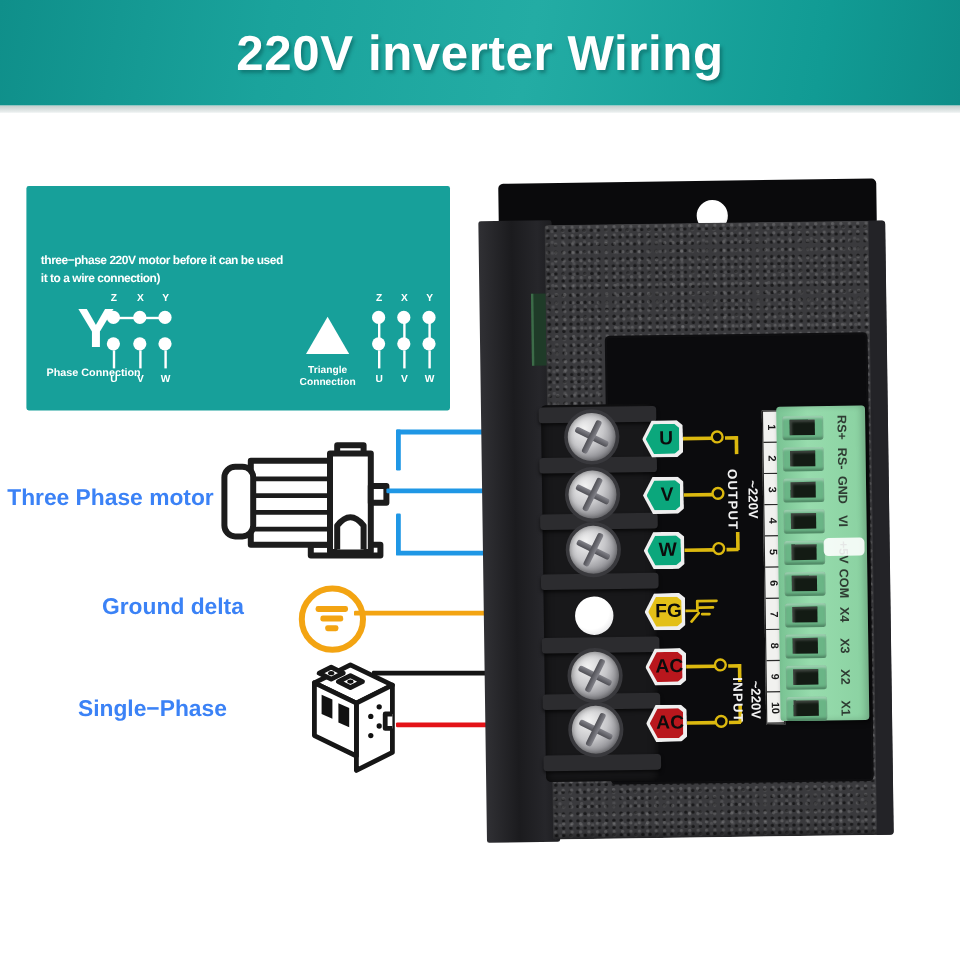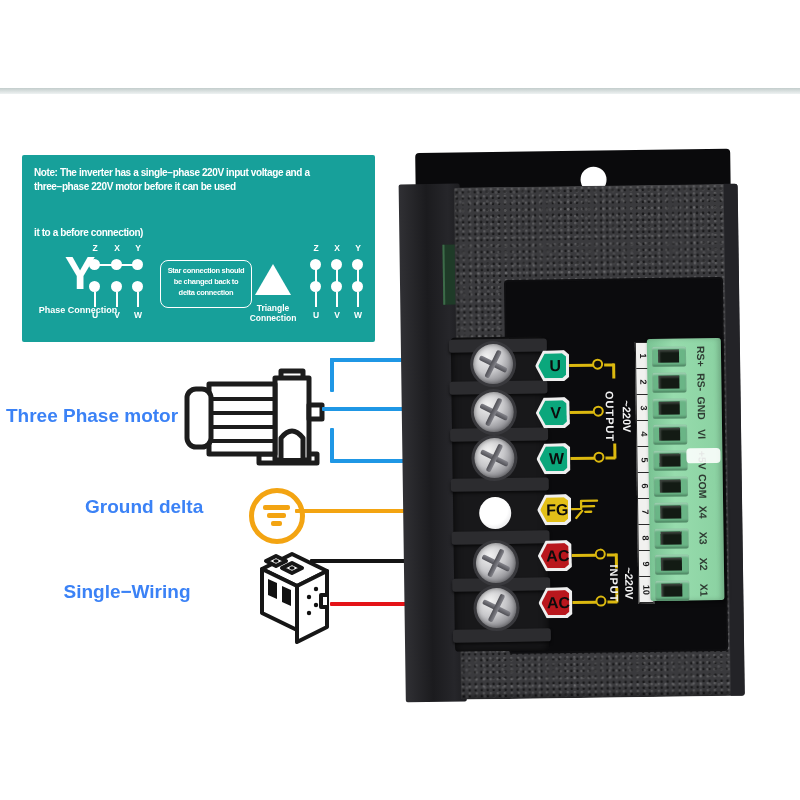--- a/index.html
+++ b/index.html
@@ -104,26 +104,28 @@
   .numstrip{left:236px;top:195px;width:14px;height:260px;background:#f1f1ef;border:1px solid #222;}
   .numcell{position:relative;width:14px;height:25px;border-bottom:1px solid #2a2a2a;}
   .numcell span{position:absolute;left:50%;top:50%;transform:translate(-50%,-50%) rotate(90deg);
                 font-size:9px;font-weight:bold;color:#161616;}
 </style>
 </head>
 <body>
 
 <div class="stage">
 
+  <div class="abs banner">
+    <div class="banner-title">220V inverter Wiring</div>
+  </div>
   <div class="abs banner-edge"></div>
 
   <div class="abs info-box" style="background: rgb(23, 160, 154);">
-    <div class="note-line" style="top:12px">Note: The inverter has a single−phase 220V input voltage and a</div>
-    <div class="note-line" style="top:26px">three−phase 220V motor before it can be used</div>
-    <div class="note-line" style="top:72px">it to a before connection)</div>
+    <div class="note-line" style="top:57px">three−phase 220V motor before it can be used</div>
+    <div class="note-line" style="top:72px">it to a wire connection)</div>
 
     <div class="big-y">Y</div>
     <div class="conn-label" style="left:0;top:150px;width:112px;font-size:9px">Phase Connection</div>
 
     <div>
       <span class="wl" style="left:65px;top:88px">Z</span>
       <span class="wl" style="left:87px;top:88px">X</span>
       <span class="wl" style="left:108px;top:88px">Y</span>
       <div class="wline" style="left:73px;top:109px;width:45px;height:2px"></div>
       <div class="dot" style="left:67px;top:104px"></div>
@@ -133,25 +135,20 @@
       <div class="dot" style="left:89px;top:126px"></div>
       <div class="dot" style="left:110px;top:126px"></div>
       <div class="wline" style="left:72px;top:137px;width:1.5px;height:15px"></div>
       <div class="wline" style="left:94px;top:137px;width:1.5px;height:15px"></div>
       <div class="wline" style="left:115px;top:137px;width:1.5px;height:15px"></div>
       <span class="wl" style="left:65px;top:155px">U</span>
       <span class="wl" style="left:87px;top:155px">V</span>
       <span class="wl" style="left:108px;top:155px">W</span>
     </div>
 
-    <div class="bubble">
-      <div>Star connection should</div>
-      <div>be changed back to</div>
-      <div>delta connection</div>
-    </div>
 
     <div class="tri"></div>
     <div class="conn-label" style="left:219px;top:148px;width:64px;font-size:8.5px;line-height:10px">
       <div>Triangle</div>
       <div>Connection</div>
     </div>
 
     <div>
       <span class="wl" style="left:286px;top:88px">Z</span>
       <span class="wl" style="left:307px;top:88px">X</span>
@@ -170,21 +167,21 @@
       <div class="wline" style="left:335px;top:137px;width:1.5px;height:15px"></div>
       <span class="wl" style="left:286px;top:155px">U</span>
       <span class="wl" style="left:307px;top:155px">V</span>
       <span class="wl" style="left:328px;top:155px">W</span>
     </div>
   </div>
 
   <div class="abs callout" style="left:6px;top:405px">Three Phase motor</div>
   <div class="abs callout" style="left:85px;top:496px">Ground delta</div>
   <div class="abs" style="left:27px;top:581px;width:200px;text-align:center">
-    <div class="callout">Single−Wiring</div>
+    <div class="callout">Single−Phase</div>
   </div>
 
   <svg class="abs" style="left:183px;top:368px" width="142" height="100" viewBox="0 0 142 100">
     <g fill="#ffffff" stroke="#1c1c1c" stroke-width="5" stroke-linejoin="round">
       <rect x="76" y="86" width="58" height="9"></rect>
       <rect x="98" y="3" width="22" height="13"></rect>
       <rect x="92" y="10" width="34" height="82"></rect>
       <path d="M98 90 V70 Q109 56 120 70 V90" fill="#ffffff"></path>
       <rect x="26" y="16" width="66" height="70"></rect>
       <rect x="4" y="21" width="24" height="58" rx="9"></rect>

